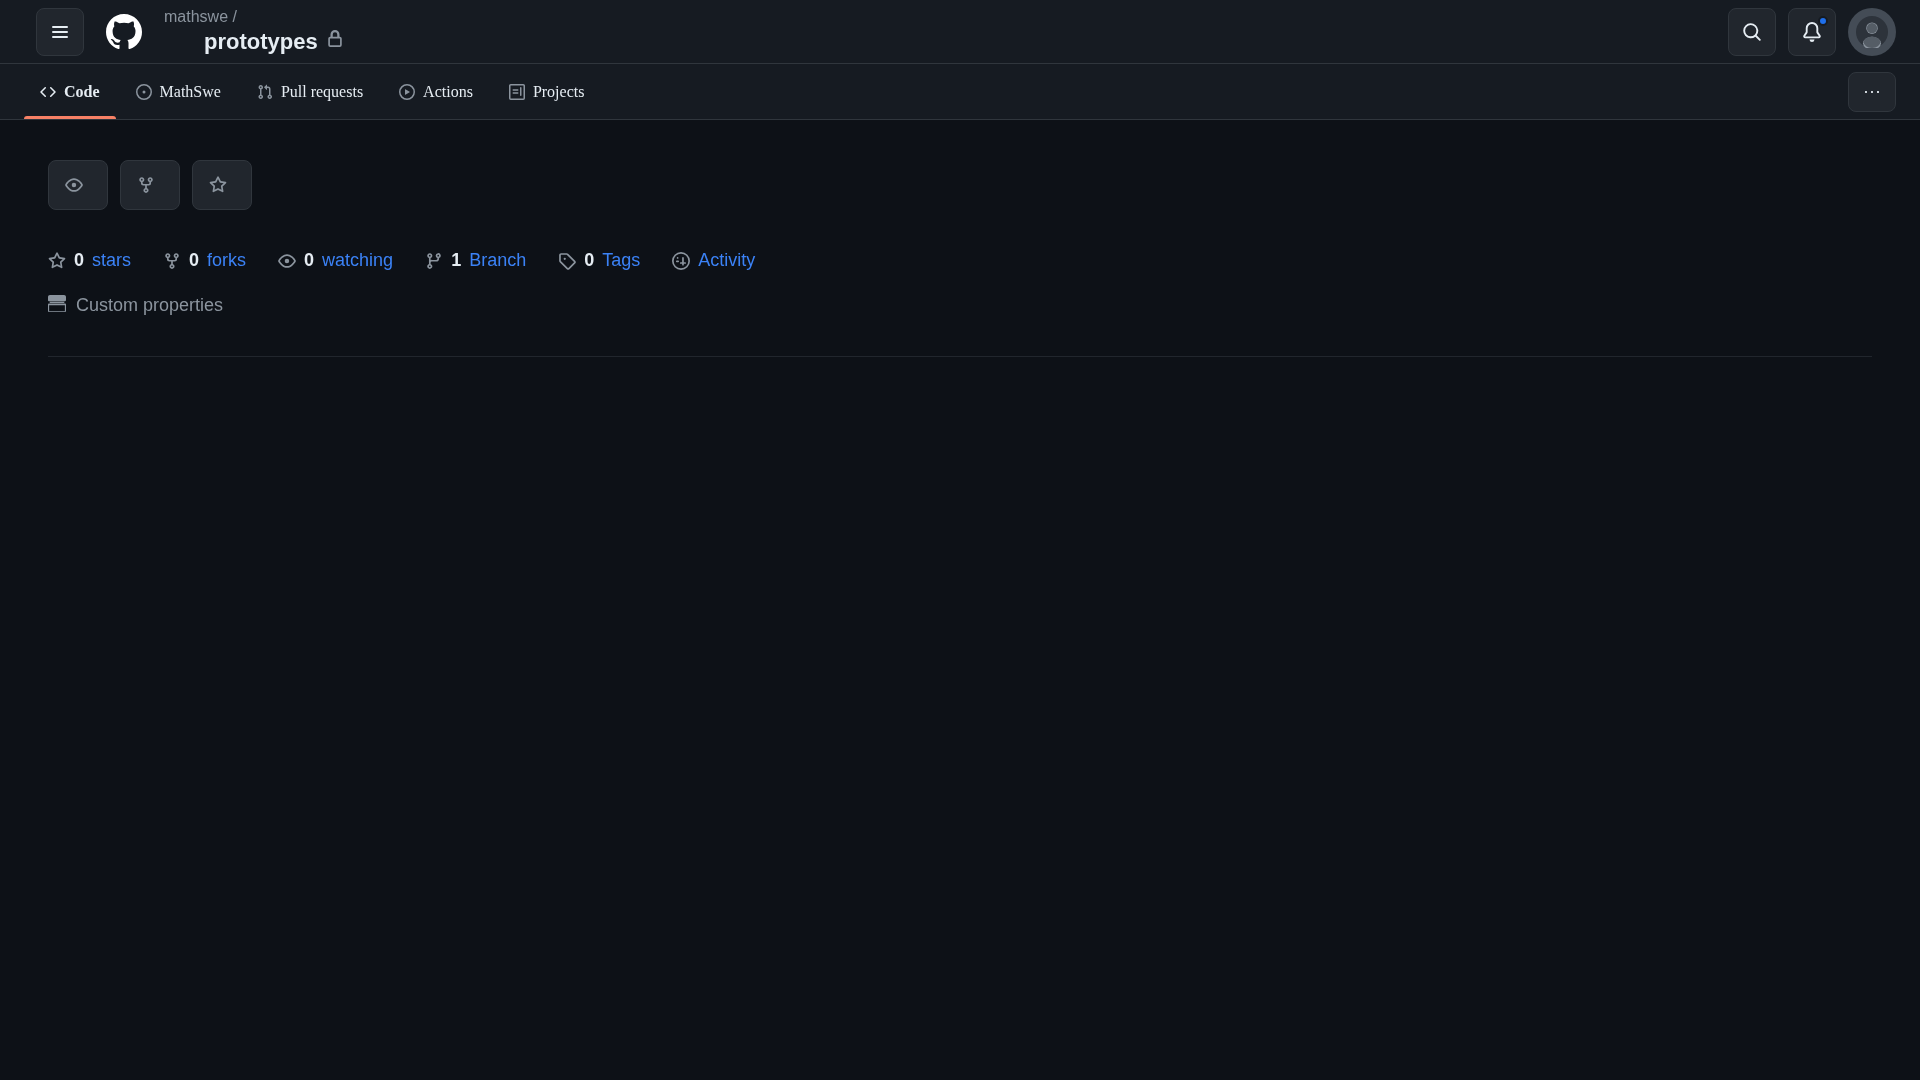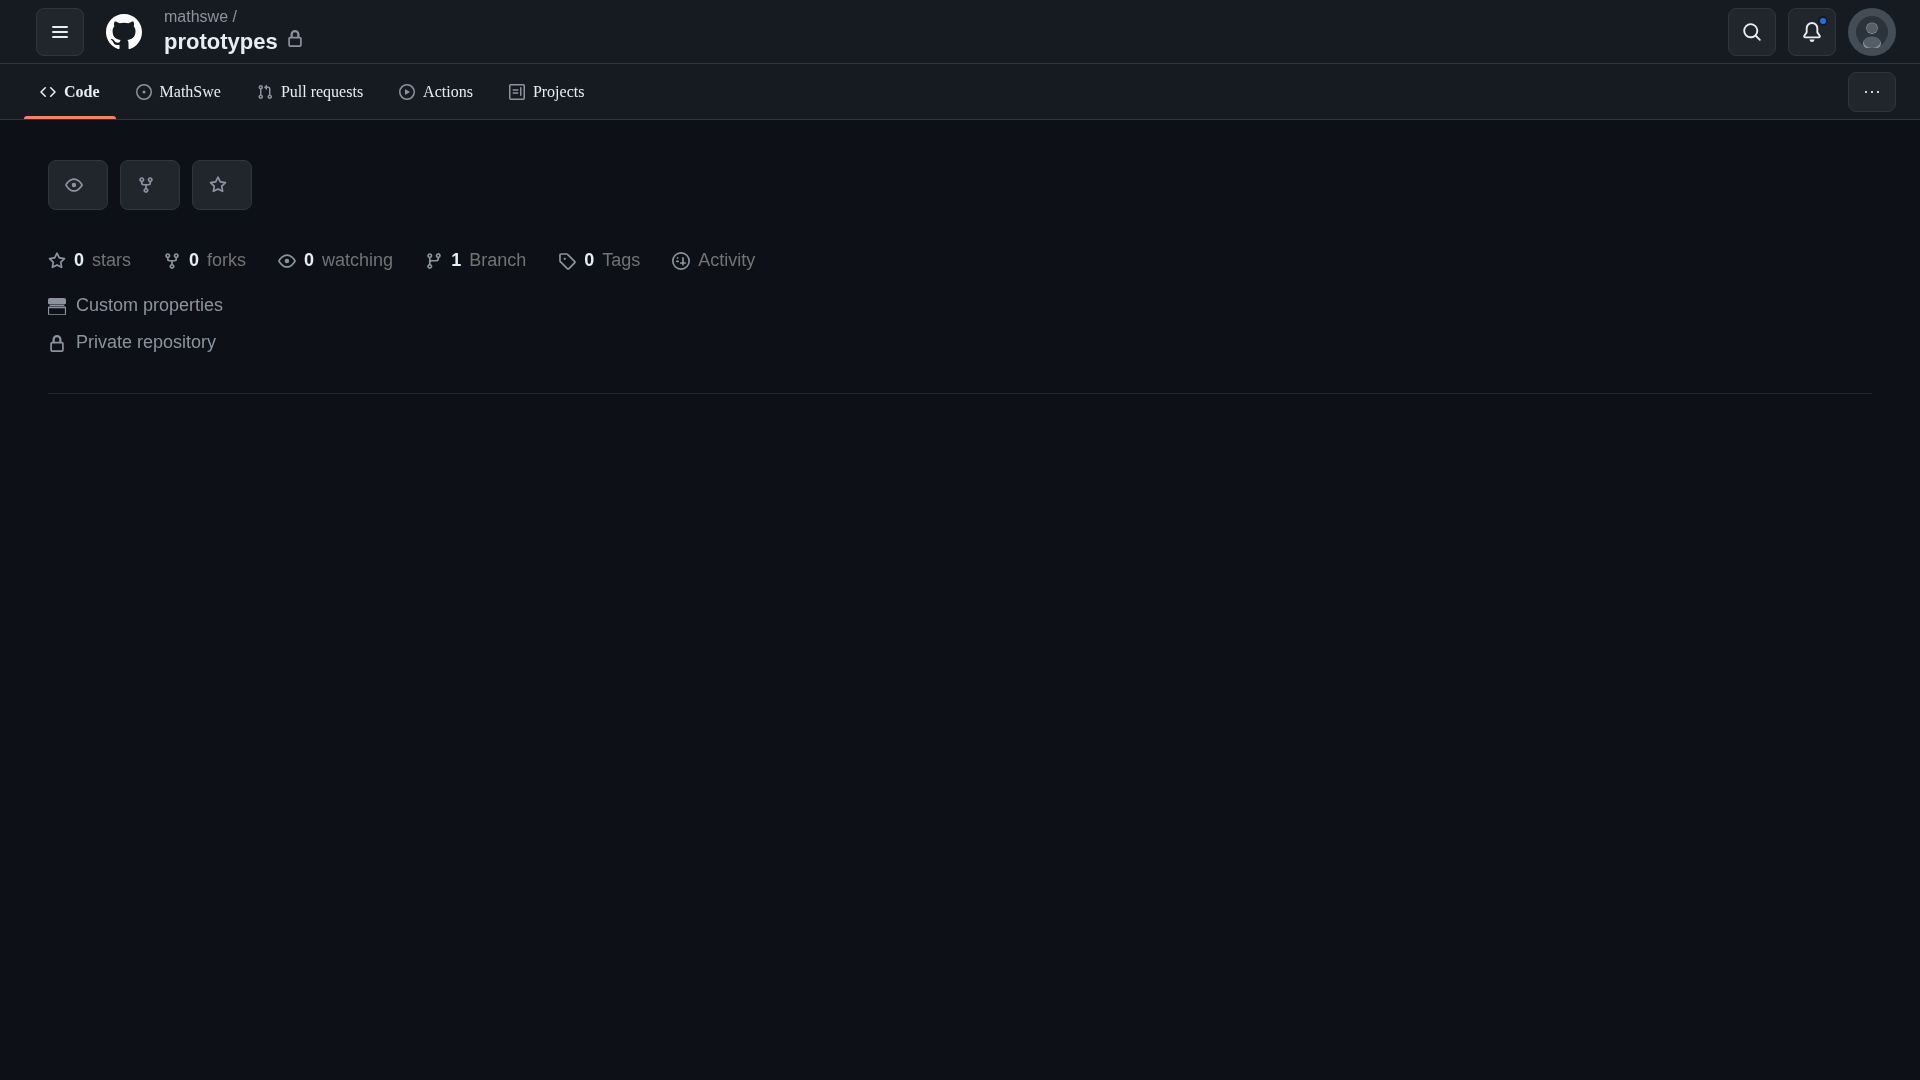--- a/index.html
+++ b/index.html
@@ -68,20 +68,21 @@
     .repo-title-row {
       display: flex;
       align-items: center;
       gap: 8px;
     }
 
     .repo-name {
       font-size: 22px;
       font-weight: 700;
       color: #e6edf3;
+      margin-left: 40px;
     }
 
     .lock-icon-small {
       font-size: 18px;
       color: #8b949e;
     }
 
     .header-spacer {
       flex: 1;
     }
@@ -258,27 +259,27 @@
       font-size: 18px;
       color: #8b949e;
     }
 
     .stat-count {
       font-weight: 700;
       color: #e6edf3;
     }
 
     .stat-label {
-      color: #737373;
+      color: #3b82f6;
     }
 
     
     .meta-item {
       display: flex;
-      align-items: flex-end;
+      align-items: flex-start;
       gap: 10px;
       margin-bottom: 16px;
       font-size: 18px;
       color: #8b949e;
       cursor: pointer;
     }
 
     .meta-icon {
       font-size: 18px;
       color: #8b949e;
@@ -501,23 +502,15 @@
 
   <div class="meta-item">
     <span class="meta-icon svg-icon">
       <svg width="18" height="18" viewBox="0 0 16 16" fill="#8b949e">
         <path d="M0 1.75C0 .784.784 0 1.75 0h12.5C15.216 0 16 .784 16 1.75v3c0 .414-.336.75-.75.75H.75A.75.75 0 0 1 0 4.75Zm0 6.5v6a.75.75 0 0 0 .75.75h14.5a.75.75 0 0 0 .75-.75v-6a.75.75 0 0 0-.75-.75H.75a.75.75 0 0 0-.75.75ZM1.5 7v-1h13v1Zm-.5 2h14v5.5H1Z"></path>
       </svg>
     </span>
     <span>Custom properties</span>
   </div>
 
-  <div class="meta-item">
-    <span class="meta-icon svg-icon">
-      <svg width="18" height="18" viewBox="0 0 16 16" fill="#8b949e">
-        <path d="M4 4a4 4 0 0 1 8 0v2h.25c.966 0 1.75.784 1.75 1.75v5.5A1.75 1.75 0 0 1 12.25 15h-8.5A1.75 1.75 0 0 1 2 13.25v-5.5C2 6.784 2.784 6 3.75 6H4V4Zm2 2h4V4a2 2 0 1 0-4 0v2Zm-2.25 1.5a.25.25 0 0 0-.25.25v5.5c0 .138.112.25.25.25h8.5a.25.25 0 0 0 .25-.25v-5.5a.25.25 0 0 0-.25-.25H3.75Z"></path>
-      </svg>
-    </span>
-    <span>Private repository</span>
-  </div>
 
   <div class="divider"></div>
 </main>
 
 </body></html>

